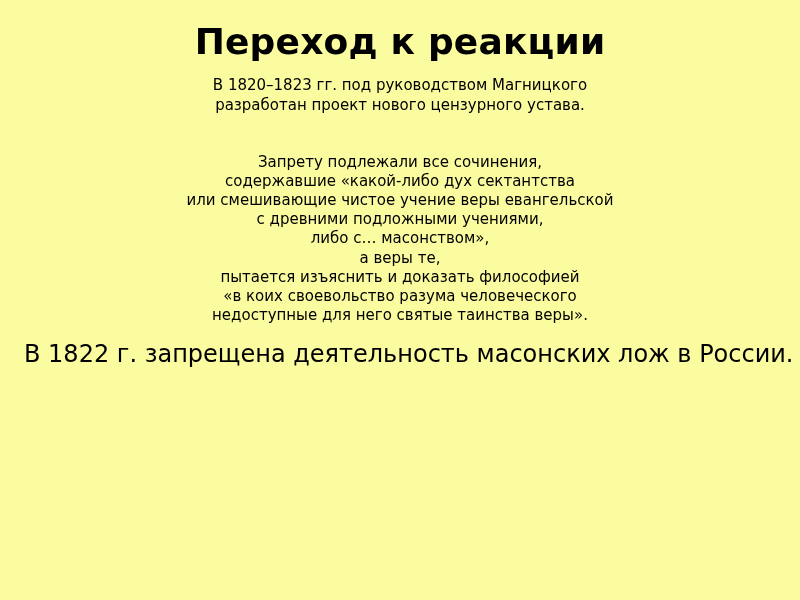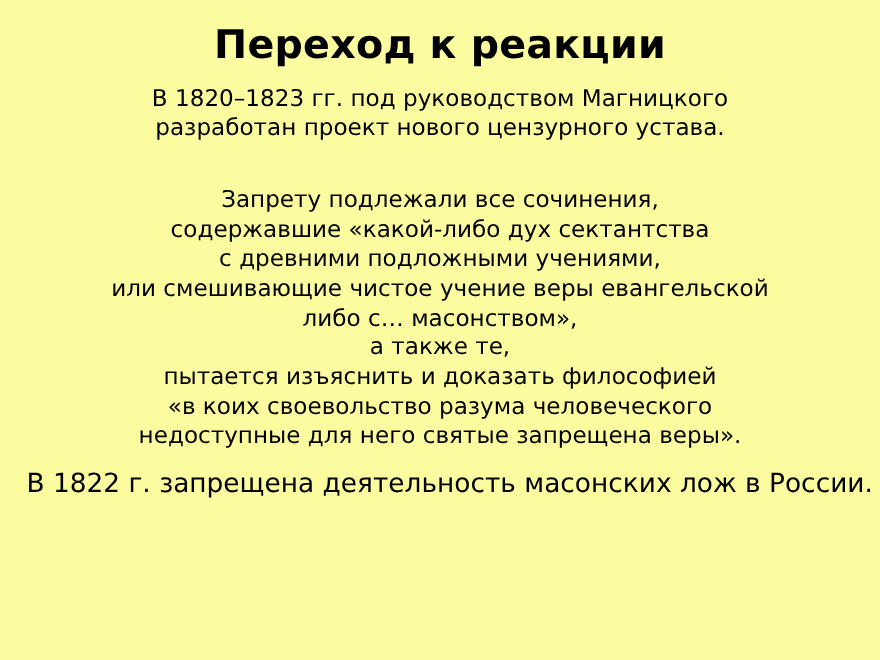--- a/index.html
+++ b/index.html
@@ -27,21 +27,21 @@
     font-weight: bold;
     line-height: 1.12;
     margin: 4px 0 14px 0;
     letter-spacing: 0.2px;
   }
   .body-block {
     text-align: center;
   }
   .para {
     text-align: center;
-    font-size: 21px;
+    font-size: 15px;
     line-height: 1.28;
     margin: 0 0 2px 0;
   }
   .para.p1 {
     margin-bottom: 14px;
   }
   .para.p2 {
     margin-bottom: 14px;
     margin-top: 38px;
   }
@@ -63,27 +63,27 @@
   <div class="body-block">
 
     <p class="para p1">
       <span class="line">В 1820–1823 гг. под руководством Магницкого</span>
       <span class="line">разработан проект нового цензурного устава.</span>
     </p>
 
     <p class="para p2">
       <span class="line">Запрету подлежали все сочинения,</span>
       <span class="line">содержавшие «какой-либо дух сектантства</span>
+      <span class="line">или смешивающие чистое учение веры евангельской</span>
       <span class="line">с древними подложными учениями,</span>
-      <span class="line">или смешивающие чистое учение веры евангельской</span>
       <span class="line">либо с… масонством»,</span>
-      <span class="line">а также те,</span>
+      <span class="line">а веры те,</span>
       <span class="line">пытается изъяснить и доказать философией</span>
       <span class="line">«в коих своевольство разума человеческого</span>
-      <span class="line">недоступные для него святые запрещена веры».</span>
+      <span class="line">недоступные для него святые таинства веры».</span>
     </p>
 
     <p class="para p3">
       <span class="line">В 1822 г. запрещена деятельность масонских лож в России.</span>
     </p>
 
   </div>
 </div>
 
 </body></html>

